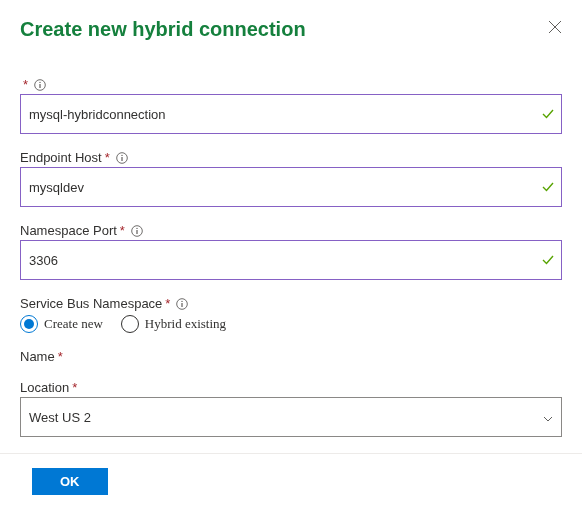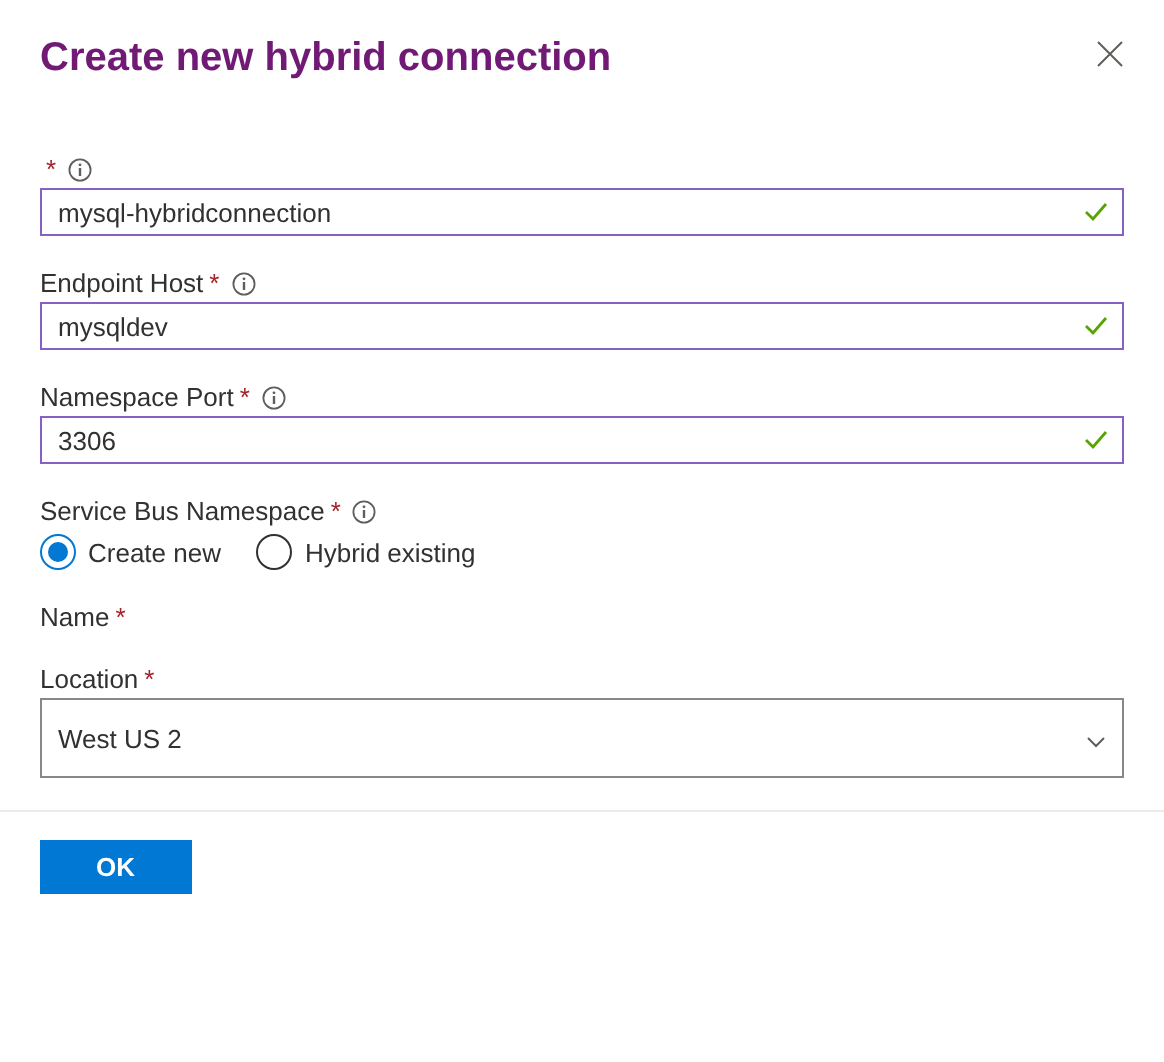--- a/index.html
+++ b/index.html
@@ -12,21 +12,21 @@
     background: #fff;
     width: 582px;
   }
   .panel {
     padding: 18px 20px 0 20px;
     position: relative;
   }
   .title {
     font-size: 20px;
     font-weight: 600;
-    color: #701a75;
+    color: #15803d;
     margin: 0 0 36px 0;
   }
   .close-btn {
     position: absolute;
     top: 20px;
     right: 20px;
     width: 14px;
     height: 14px;
     cursor: pointer;
   }
@@ -44,21 +44,21 @@
     width: 12px; height: 12px;
     margin-left: 6px;
     display: inline-flex;
     align-items: center;
     justify-content: center;
   }
   .info-icon svg { width: 12px; height: 12px; }
   .text-input-wrap {
     position: relative;
     border: 1px solid #8661c5;
-    height: 24px;
+    height: 40px;
     display: flex;
     align-items: center;
   }
   .text-input {
     border: none;
     outline: none;
     width: 100%;
     height: 100%;
     padding: 0 28px 0 8px;
     font-size: 13px;
@@ -72,20 +72,21 @@
     top: 50%;
     transform: translateY(-50%);
     width: 14px; height: 14px;
   }
   .valid-check svg { width: 14px; height: 14px; }
   .radio-row {
     display: flex;
     align-items: flex-end;
     gap: 18px;
     margin-top: 4px;
+    font-family: Liberation Serif, serif;
   }
   .radio-item {
     display: flex;
     align-items: center;
     gap: 6px;
     cursor: pointer;
   }
   .radio-outer {
     width: 18px; height: 18px;
     border: 1px solid #323130;
@@ -117,21 +118,21 @@
   .chevron {
     position: absolute;
     right: 8px;
     top: 50%;
     transform: translateY(-50%);
     width: 10px; height: 10px;
   }
   .chevron svg { width: 10px; height: 10px; }
   .footer {
     border-top: 1px solid #edebe9;
-    padding: 14px 20px;
+    padding: 14px 32px;
   }
   .ok-btn {
     background: #0078d4;
     color: #fff;
     border: none;
     font-size: 13px;
     font-weight: 600;
     padding: 6px 28px;
     cursor: pointer;
     font-family: inherit;

